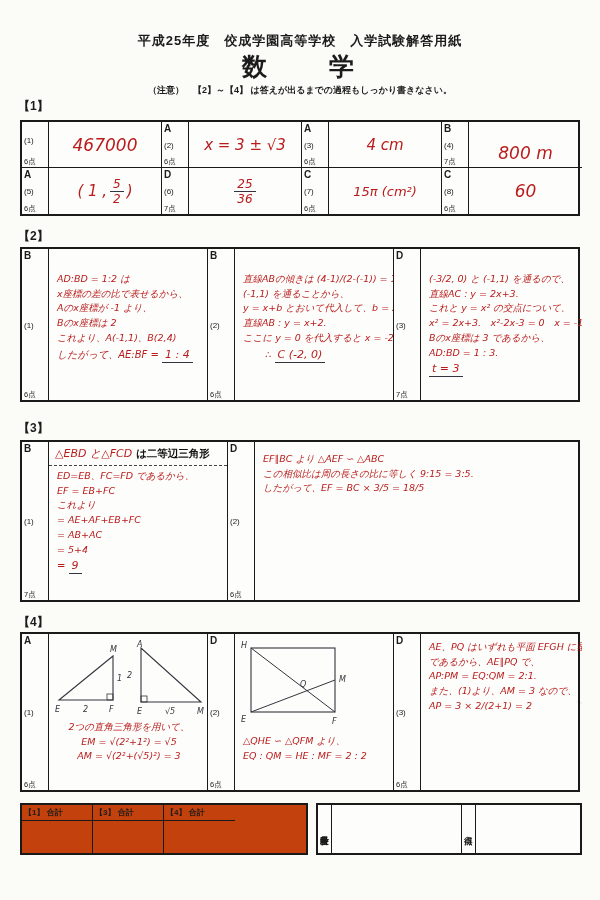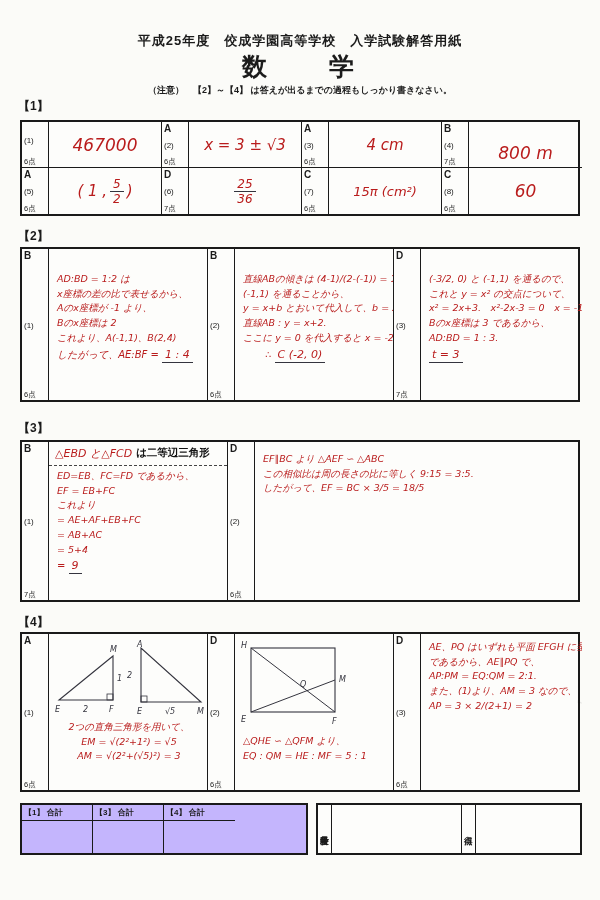--- a/index.html
+++ b/index.html
@@ -41,32 +41,32 @@
   .hw-line { font-size:9.5px; line-height:1.55; white-space:nowrap; }
   .hw-final { font-size:10px; margin-top:2px; padding-left:8px; }
   .ans-ul { border-bottom:1.5px solid #34343e; padding:0 3px 1px 3px; font-size:11px; }
 
   .frac { display:inline-flex; flex-direction:column; align-items:center; line-height:1; font-size:12px; }
   .frac .fn { padding:0 3px 1px 3px; border-bottom:1.2px solid #34343e; }
   .frac .fd { padding-top:1px; }
 
   
   .fillin-row { border-bottom:1px dashed #444; padding:4px 6px; font-size:11px;
-    display:flex; align-items:flex-start; gap:4px; }
+    display:flex; align-items:flex-end; gap:4px; }
   .fillin-row .printed { font-weight:bold; font-style:normal; font-family:"Liberation Sans",sans-serif; color:#111; font-size:10.5px; }
 
   
   svg text { font-family:"DejaVu Sans",sans-serif; font-style:italic; fill:#34343e; }
   .diag { display:block; }
   .d3-row { display:flex; align-items:flex-start; }
   .d3-row .hw-lines2 { flex:0 0 58%; padding:0 0 0 8px; }
 
   
   .totals { position:absolute; top:803px; left:20px; width:288px; height:52px;
-    display:grid; grid-template-columns:repeat(4,1fr); border:2px solid #1a1a1a; background:#c4b5fd; }
+    display:grid; grid-template-columns:repeat(4,1fr); border:2px solid #1a1a1a; background:#c2410c; }
   .totals .tcell { border-right:1px solid #1a1a1a; display:flex; flex-direction:column; }
   .totals .tcell:last-child { border-right:none; }
   .totals .tlabel { font-size:8px; font-weight:bold; padding:2px 2px; border-bottom:1px solid #1a1a1a; white-space:nowrap; }
   .totals .tblank { flex:1; }
 
   .idbox { position:absolute; top:803px; left:316px; width:266px; height:52px;
     display:flex; border:2px solid #1a1a1a; background:#fdfdfb; }
   .idbox .vlabel { writing-mode:vertical-rl; text-orientation:upright;
     font-size:8.5px; font-weight:bold; border-right:1px solid #1a1a1a;
     display:flex; align-items:center; justify-content:center; padding:1px 2px; line-height:1.05; }
@@ -197,20 +197,21 @@
     </div>
 
     <div class="cell lcell last-row">
       <span class="ltr">D</span>
       <span class="num">(3)</span>
       <span class="pts">7点</span>
     </div>
     <div class="cell last-col last-row">
       <div class="hw-lines">
           <div class="hw-line">(-3/2, 0) と (-1,1) を通るので、</div>
+          <div class="hw-line">直線AC : y = 2x+3.</div>
           <div class="hw-line">これと y = x² の交点について、</div>
           <div class="hw-line">x² = 2x+3.　x²-2x-3 = 0　x = -1, 3</div>
           <div class="hw-line">Bのx座標は 3 であるから、</div>
           <div class="hw-line">AD:BD = 1 : 3.</div>
         </div>
       <div class="hw-final hw">
         <span></span>
         <span class="ans-ul">t = 3</span>
       </div>
     </div>
@@ -300,21 +301,21 @@
         <line x1="12" y1="10" x2="96" y2="74" stroke="#34343e" stroke-width="1"></line>
         <line x1="12" y1="74" x2="96" y2="42" stroke="#34343e" stroke-width="1"></line>
         <text x="2" y="10" font-size="8">H</text>
         <text x="2" y="84" font-size="8">E</text>
         <text x="93" y="86" font-size="8">F</text>
         <text x="100" y="44" font-size="8">M</text>
         <text x="61" y="49" font-size="8">Q</text>
       </svg>
       <div class="hw-lines" style="padding-top:4px;">
           <div class="hw-line">△QHE ∽ △QFM より、</div>
-          <div class="hw-line">EQ : QM = HE : MF = 5 : 1</div>
+          <div class="hw-line">EQ : QM = HE : MF = 2 : 2</div>
         </div>
     </div>
 
     <div class="cell lcell last-row">
       <span class="ltr">D</span>
       <span class="num">(3)</span>
       <span class="pts">6点</span>
     </div>
     <div class="cell last-col last-row">
       <div class="hw-lines" style="padding-top:6px;">

